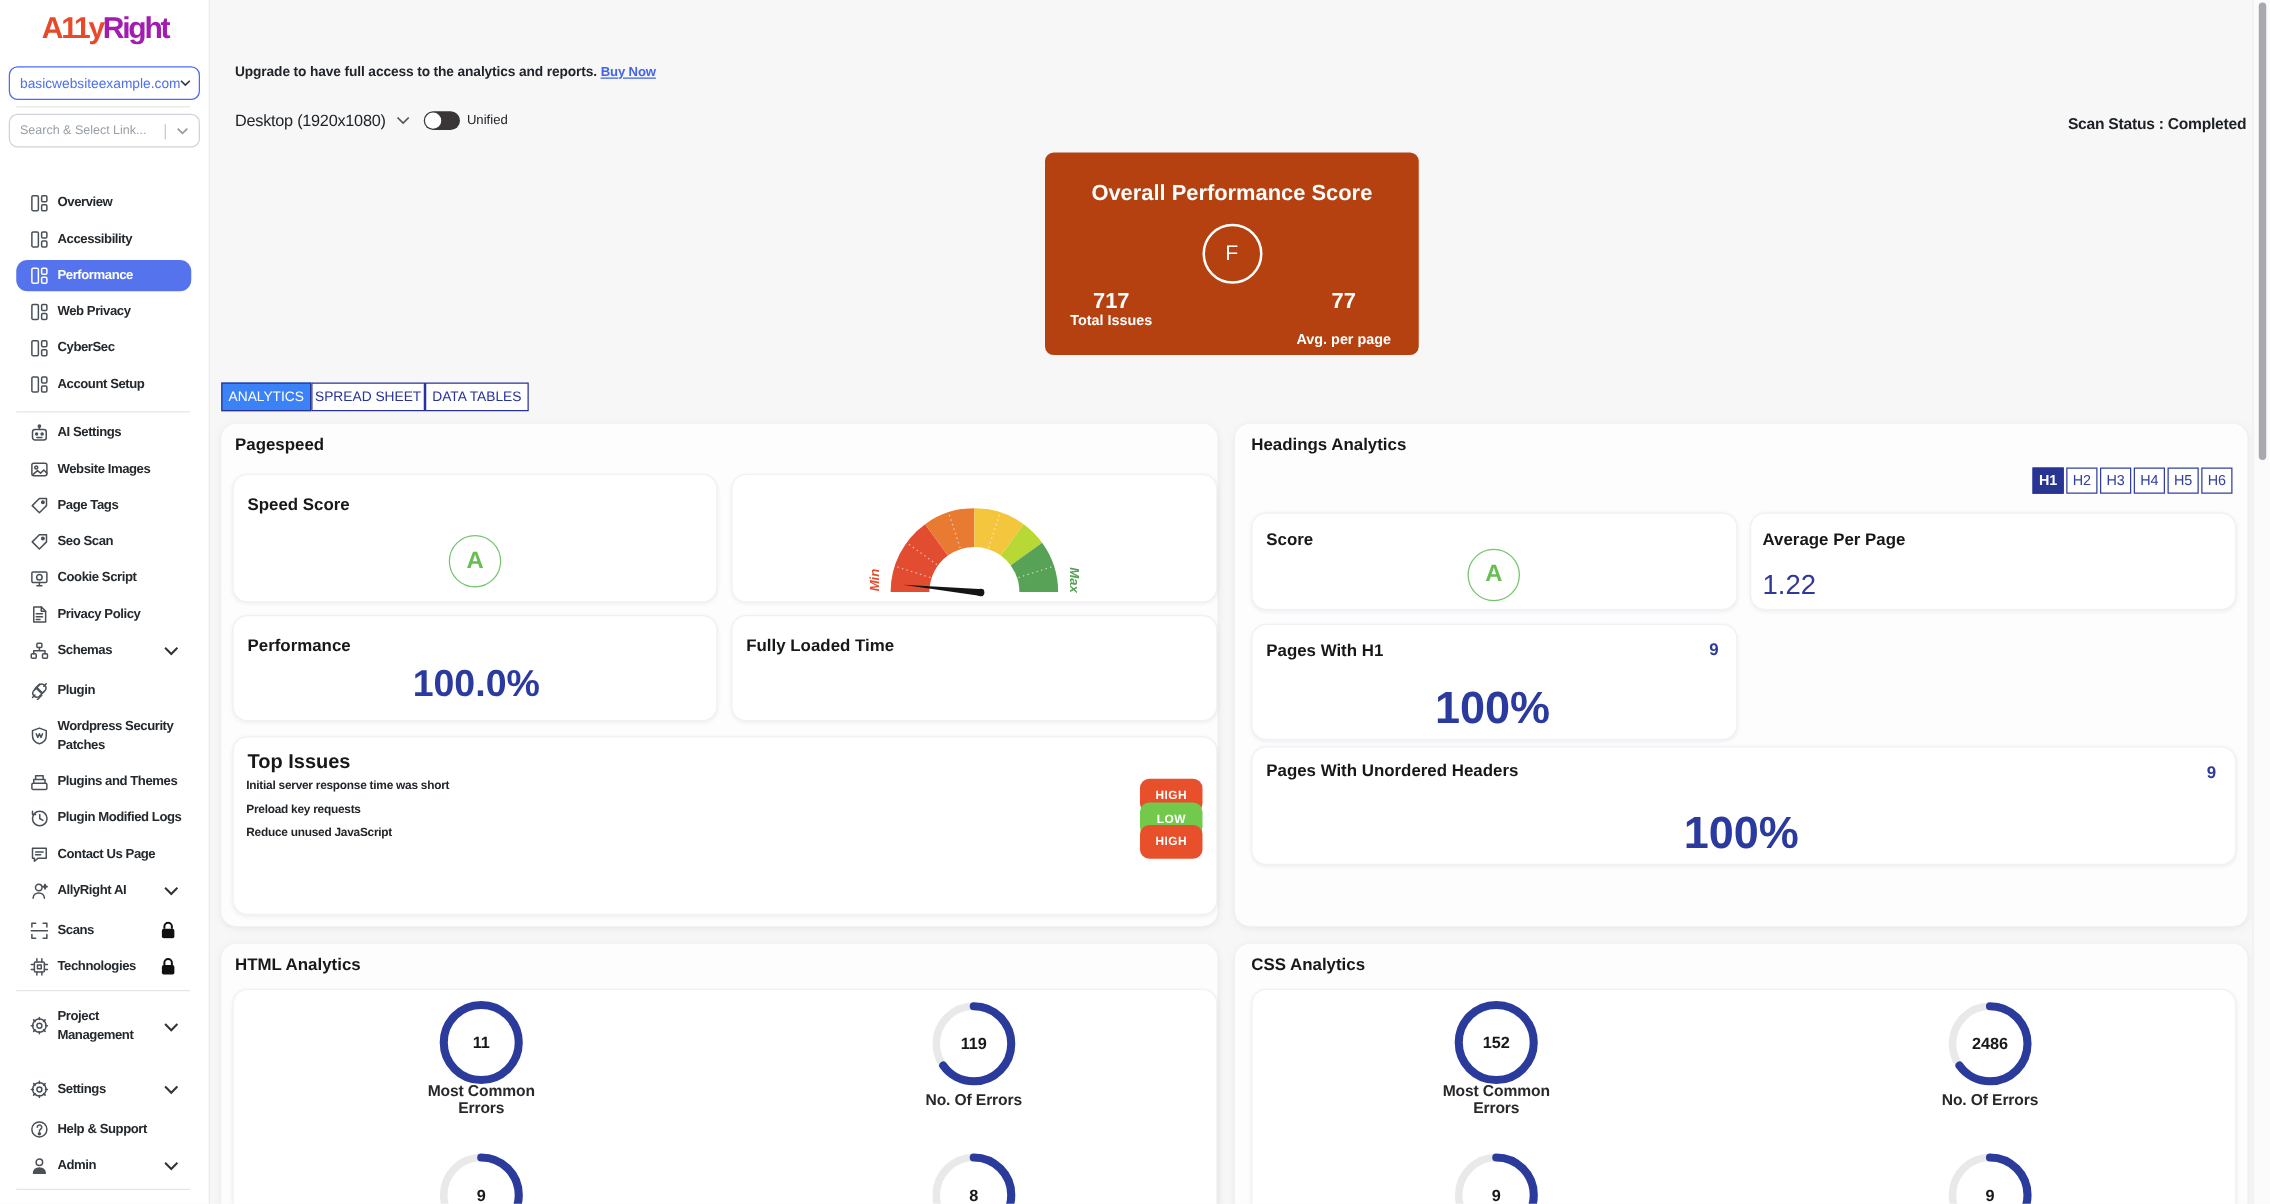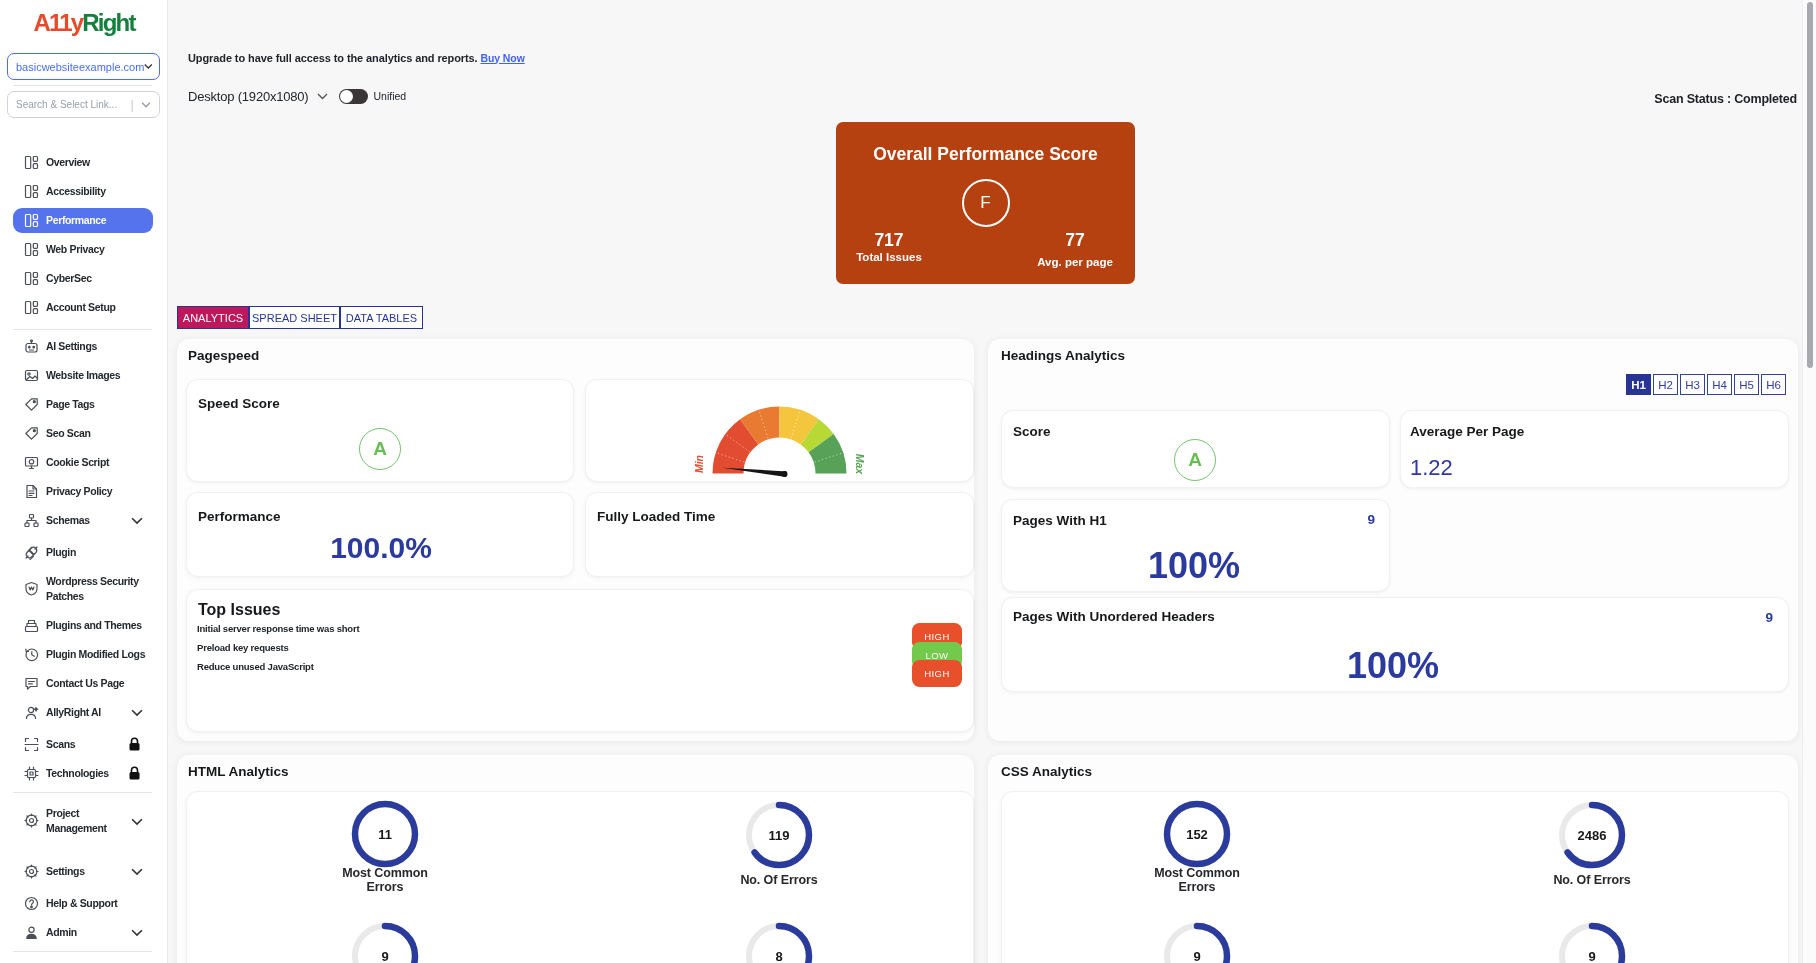--- a/index.html
+++ b/index.html
@@ -17,43 +17,43 @@
 .lockic{position:absolute;left:128px;width:13px;height:14px}
 .two{line-height:14.5px}
 
 .upg{position:absolute;left:188px;top:51.5px;font-size:11px;font-weight:700;letter-spacing:-.1px;white-space:nowrap}
 .upg a{font-size:10.5px;color:#4263eb;font-weight:700;text-decoration:underline}
 .devrow{position:absolute;left:188px;top:85px;height:22px;display:flex;align-items:center}
 .scan{position:absolute;right:19px;top:92px;font-size:12.5px;font-weight:700;letter-spacing:-.2px;color:#1d2125}
 .score-card{position:absolute;left:836px;top:122px;width:299px;height:162px;background:#b64110;border-radius:7px;color:#fff;text-align:center}
 .tabs{position:absolute;left:177px;top:306px;display:flex;height:23px}
 .tab{font-size:11px;display:flex;align-items:center;justify-content:center;border:1px solid #27339b;color:#27339b;background:#fff}
-.tab.on{background:#be185d;color:#fff;border-color:#283593}
+.tab.on{background:#3b82f6;color:#fff;border-color:#283593}
 .panel{position:absolute;background:#fdfdfe;border-radius:12px;box-shadow:0 1px 6px rgba(120,120,135,.13)}
 .card{position:absolute;background:#fff;border:1px solid #f1f1f4;border-radius:12px;box-shadow:0 1px 3px rgba(120,120,135,.10)}
 .ptitle{position:absolute;left:11px;top:9px;font-size:13.5px;font-weight:700;color:#16181a}
 .clabel{position:absolute;left:11px;top:16px;font-size:13.5px;font-weight:700;color:#16181a}
 .bignum{position:absolute;font-weight:700;color:#2b3a9e;transform:translate(-50%,-50%);white-space:nowrap}
 .gcirc{position:absolute;width:42px;height:42px;border:1.5px solid #74c56c;border-radius:50%;display:flex;align-items:center;justify-content:center;font-size:19px;font-weight:700;color:#67bf53;transform:translate(-50%,-50%)}
 .rnum{position:absolute;font-size:13.5px;font-weight:700;color:#2b3a9e}
 .hbtn{position:absolute;display:flex;gap:2px}
 .hb{width:25px;height:21px;border:1px solid #32409f;color:#32409f;background:#fff;font-size:11.5px;display:flex;align-items:center;justify-content:center}
 .hb.on{background:#283593;color:#fff;font-weight:700;border-color:#283593}
 .donut{position:absolute;transform:translate(-50%,-50%)}
 .dnum{position:absolute;transform:translate(-50%,-50%);font-size:13px;font-weight:700;color:#181818;white-space:nowrap}
 .dlabel{position:absolute;transform:translate(-50%,-50%);font-size:12.5px;font-weight:700;letter-spacing:-.1px;color:#26282b;text-align:center;line-height:13.5px;white-space:nowrap}
 .issue{position:absolute;left:10px;font-size:9.5px;font-weight:600;letter-spacing:-.2px;color:#212529;white-space:nowrap}
-.tag{position:absolute;width:50px;height:27px;border-radius:7.5px;color:#fff;font-size:9.5px;font-weight:400;display:flex;align-items:center;justify-content:center;letter-spacing:.4px}
+.tag{position:absolute;width:50px;height:27px;border-radius:7.5px;color:#fff;font-size:9.5px;font-weight:700;display:flex;align-items:center;justify-content:center;letter-spacing:.4px}
 .sb-track{position:absolute;left:1802px;top:0;width:14px;height:963px;background:#fbfbfc;border-left:1px solid #ededf0}
 .sb-thumb{position:absolute;left:1807px;top:2px;width:6px;height:366px;border-radius:3px;background:#a8a8af}
 </style></head>
 <body>
 
 <div class="side"></div>
-<div class="logo"><span style="color:#e8492a">A11y</span><span style="color:#15803d">Right</span></div>
+<div class="logo"><span style="color:#e8492a">A11y</span><span style="color:#a21caf">Right</span></div>
 <div class="sel1">
     <span>basicwebsiteexample.com</span>
     <svg width="11" height="7" viewBox="0 0 11 7">
       <path d="M1 1l4.5 4.5L10 1" stroke="#333" stroke-width="1.6" fill="none"></path>
     </svg>
   </div>
 <div class="sdiv" style="top:85px"></div>
 <div class="sel2">
     <span>Search &amp; Select Link...</span>
     <span style="flex:none;color:#ccc;font-size:13px;margin-right:7px">|</span>
@@ -298,21 +298,21 @@
 
 <div class="score-card">
   <div style="font-size:17.5px;font-weight:700;margin-top:22px">Overall Performance Score</div>
   <div style="position:absolute;left:50%;top:57px;transform:translateX(-50%);width:48px;height:48px;border:2px solid #fff;border-radius:50%;display:flex;align-items:center;justify-content:center;font-size:17px">F</div>
   <div style="position:absolute;left:13px;top:108px;width:80px;text-align:center">
     <div style="font-size:17.5px;font-weight:700">717</div>
     <div style="font-size:11.5px;font-weight:700;margin-top:0;white-space:nowrap">Total Issues</div>
   </div>
   <div style="position:absolute;left:199px;top:108px;width:80px;text-align:center">
     <div style="font-size:17.5px;font-weight:700">77</div>
-    <div style="font-size:11.5px;font-weight:700;margin-top:5px;white-space:nowrap">Avg. per page</div>
+    <div style="font-size:11.5px;font-weight:700;margin-top:15px;white-space:nowrap">Avg. per page</div>
   </div>
 </div>
 
 <div class="tabs">
     <div class="tab on" style="width:72px">ANALYTICS</div>
     <div class="tab" style="width:91px">SPREAD SHEET</div>
     <div class="tab" style="width:83px">DATA TABLES</div>
   </div>
 
 <div class="panel" style="left:177px;top:339px;width:797px;height:402px">

